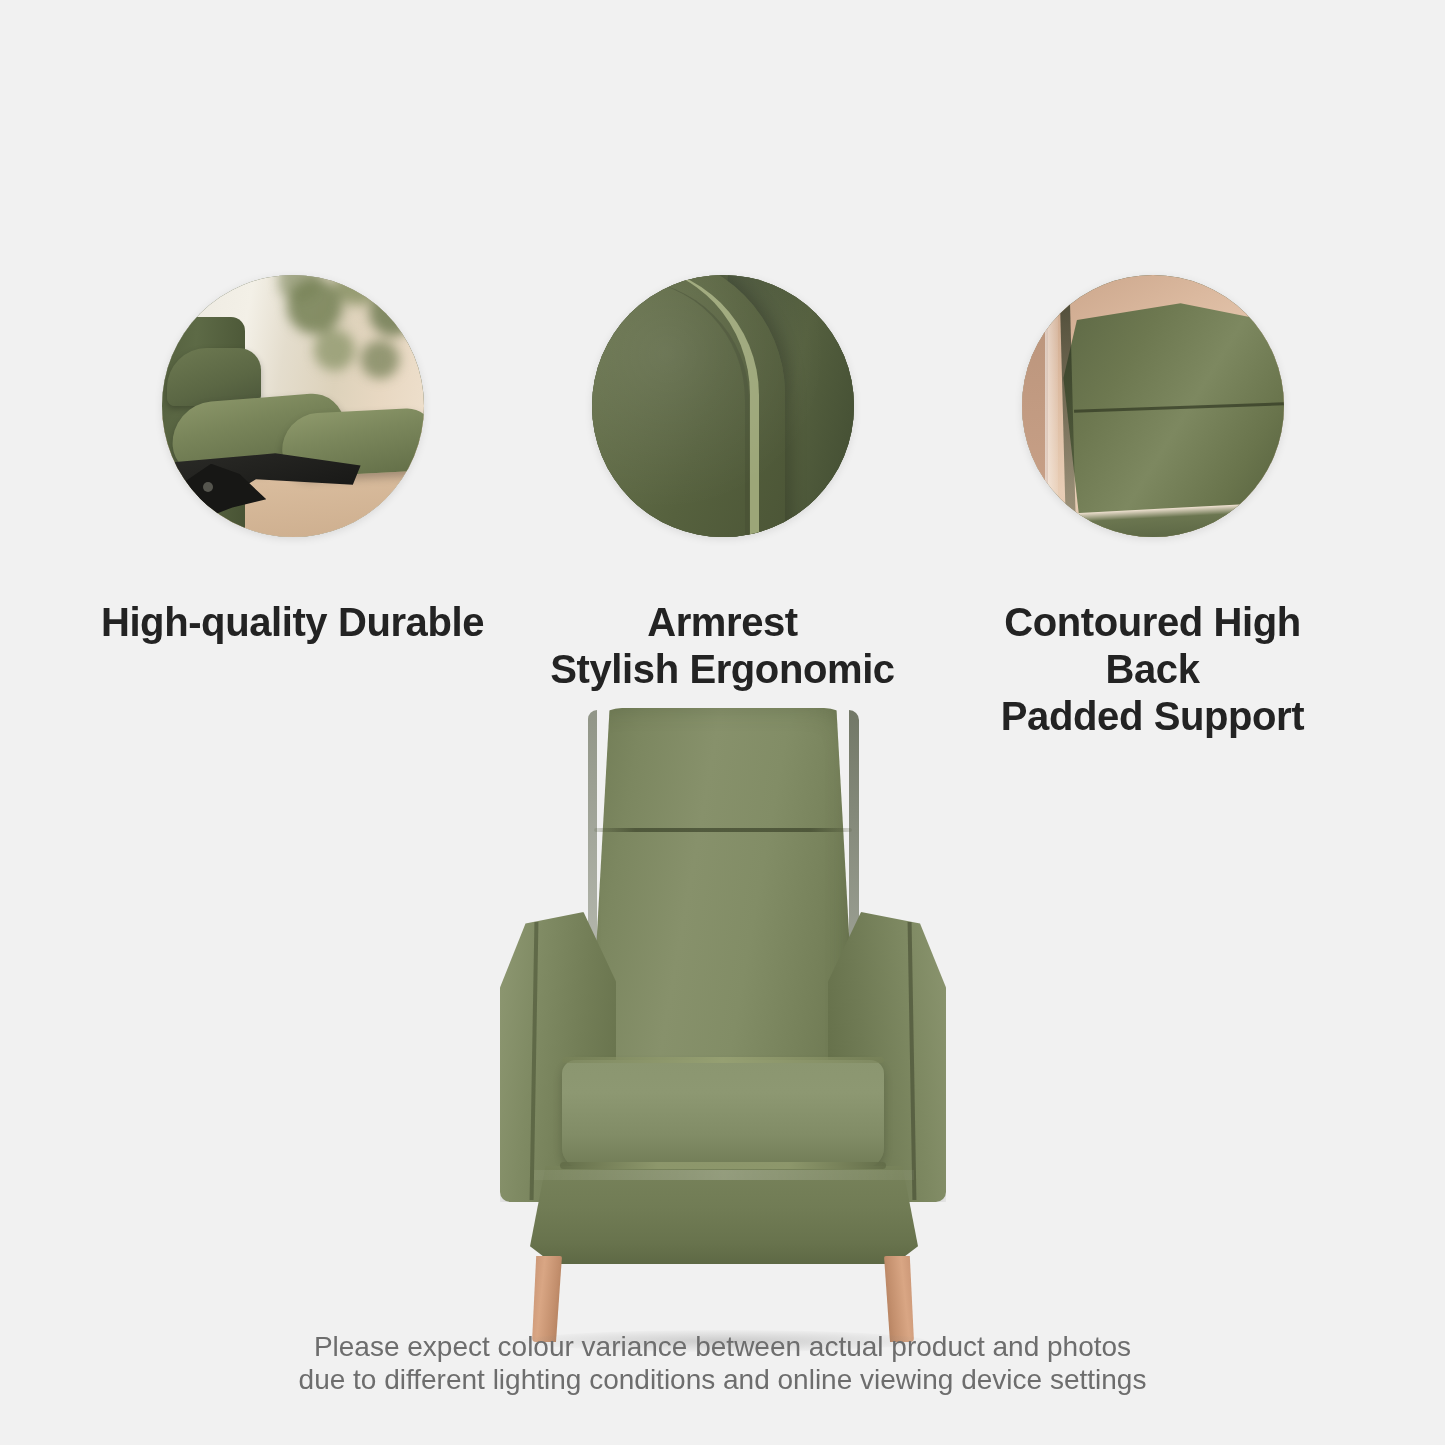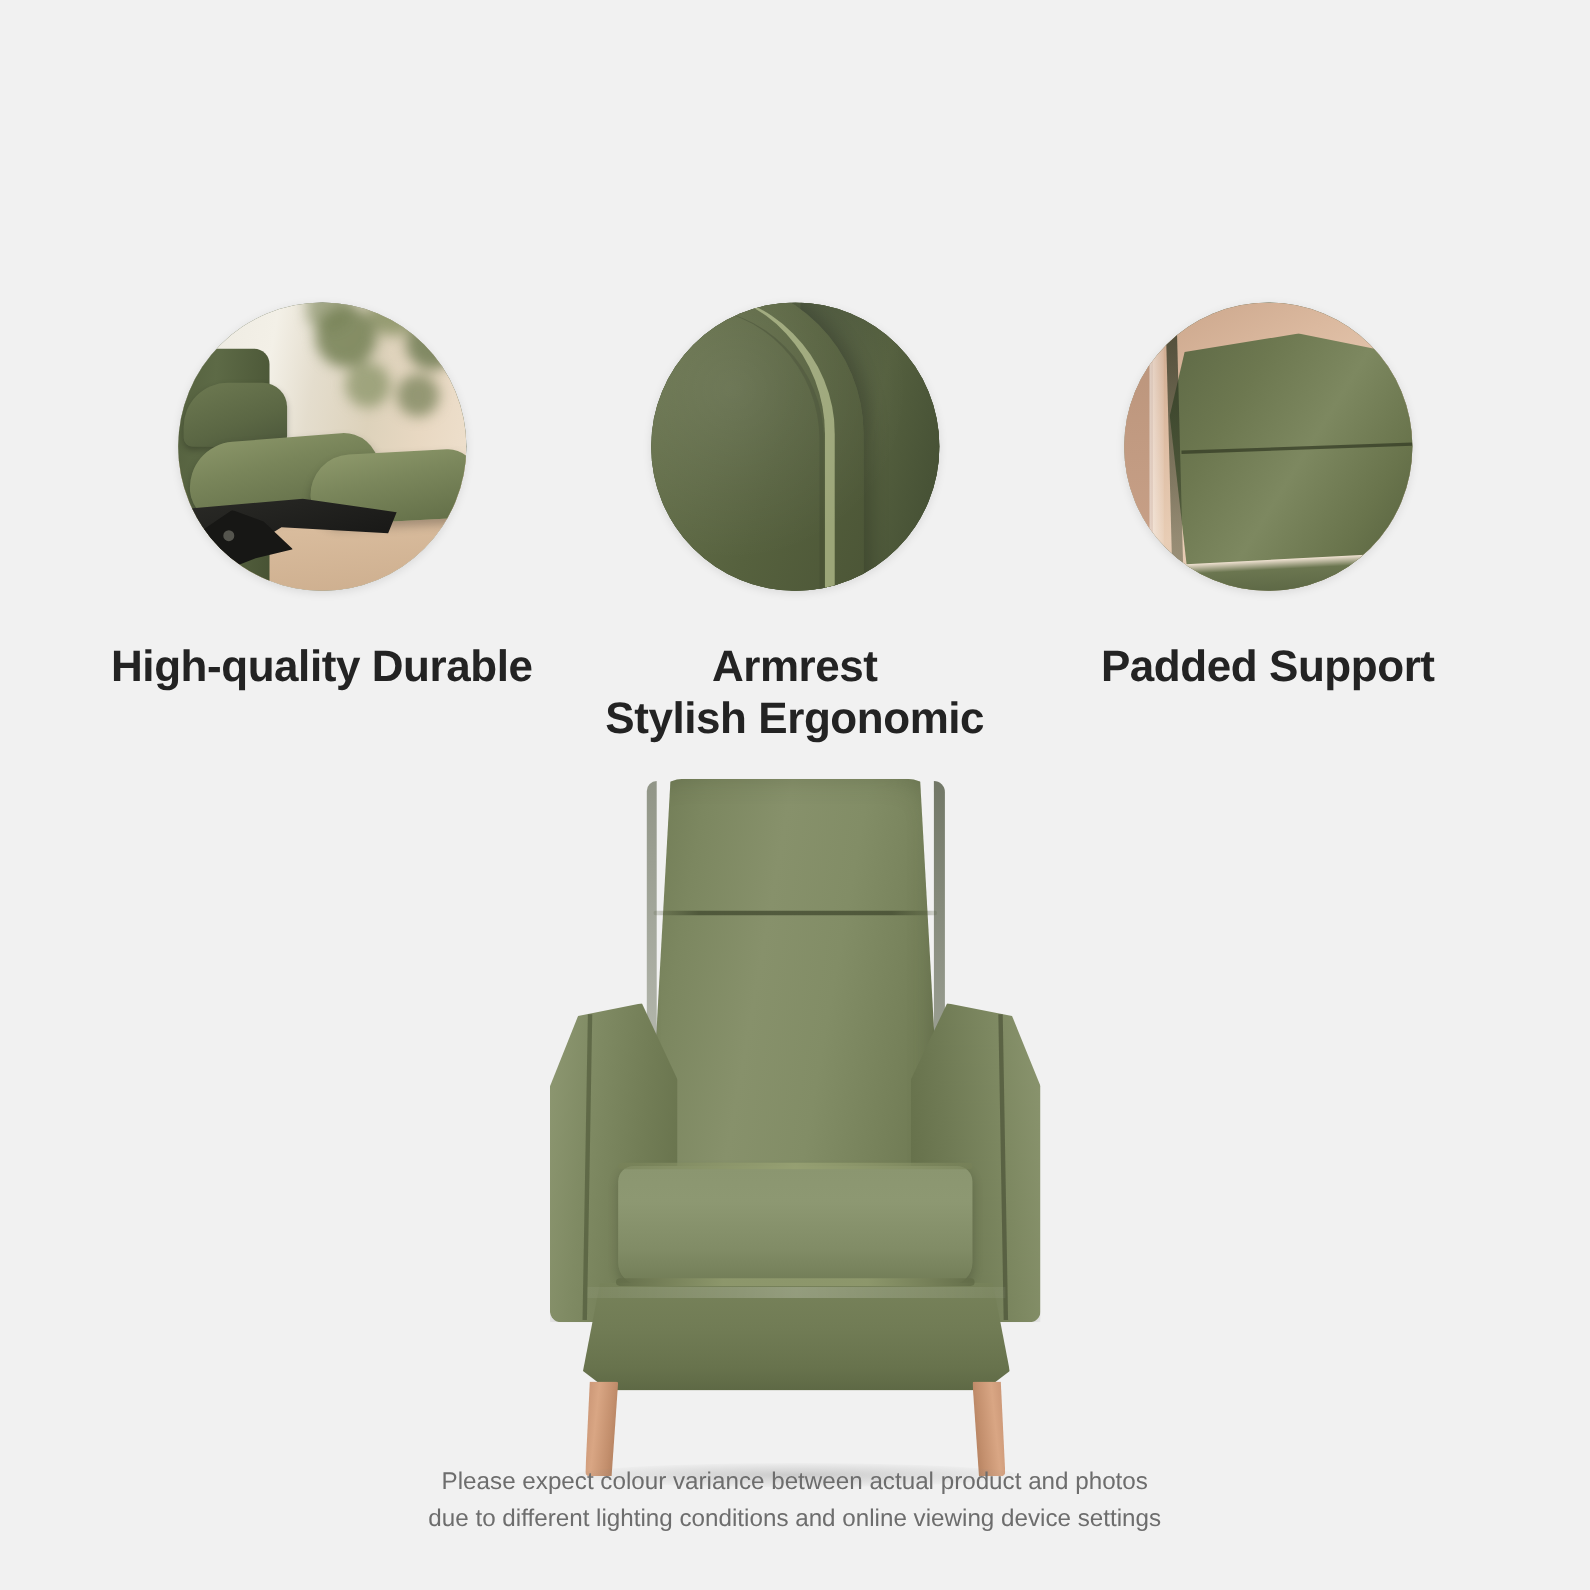--- a/index.html
+++ b/index.html
@@ -57,21 +57,21 @@
     height: 262px;
     border-radius: 50%;
     overflow: hidden;
     position: relative;
     box-shadow: 0 2px 9px rgba(0,0,0,0.10);
     background: #4f5a3c;
   }
   .thumb .scene { position: absolute; inset: 0; }
 
   .feature-label {
-    margin-top: 46px;
+    margin-top: 62px;
     text-align: center;
     font-size: 40px;
     line-height: 47px;
     font-weight: 600;
     color: #232323;
     letter-spacing: -0.4px;
   }
 
   
   .t1-bg {
@@ -358,21 +358,21 @@
     border-radius: 50%;
   }
 
   
   .disclaimer {
     position: absolute;
     left: 0;
     top: 1330px;
     width: 1445px;
     text-align: center;
-    font-size: 22px;
+    font-size: 28px;
     line-height: 33px;
     color: #6d6d6d;
   }
 </style>
 </head>
 <body>
 
 <div class="page">
 
 
@@ -422,20 +422,21 @@
           <div class="t3-bg"></div>
           <div class="t3-wall-d"></div>
           <div class="t3-wallseam"></div>
           <div class="t3-cushion"></div>
           <div class="t3-edge"></div>
           <div class="t3-seam"></div>
           <div class="t3-seat"></div>
         </div>
       </div>
       <div class="feature-label">
+        <div>Contoured High Back</div>
         <div>Padded Support</div>
       </div>
     </div>
 
   </div>
 
   <div class="hero">
     <div class="back"></div>
     <div class="back-edge-l"></div>
     <div class="back-edge-r"></div>

